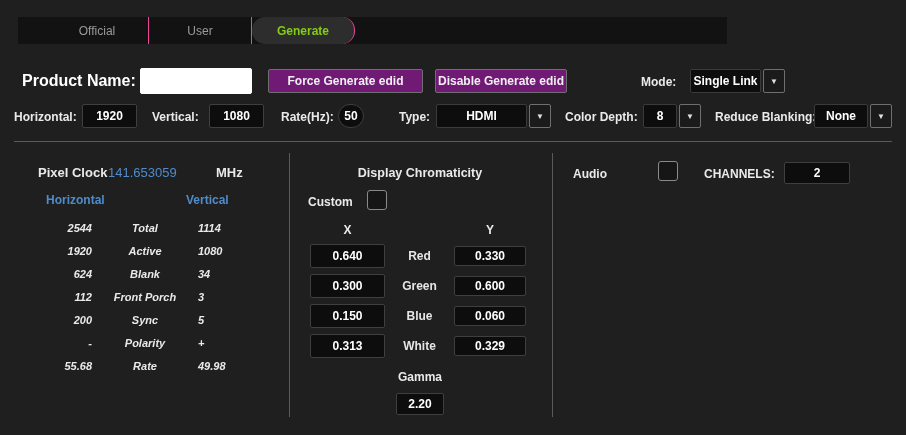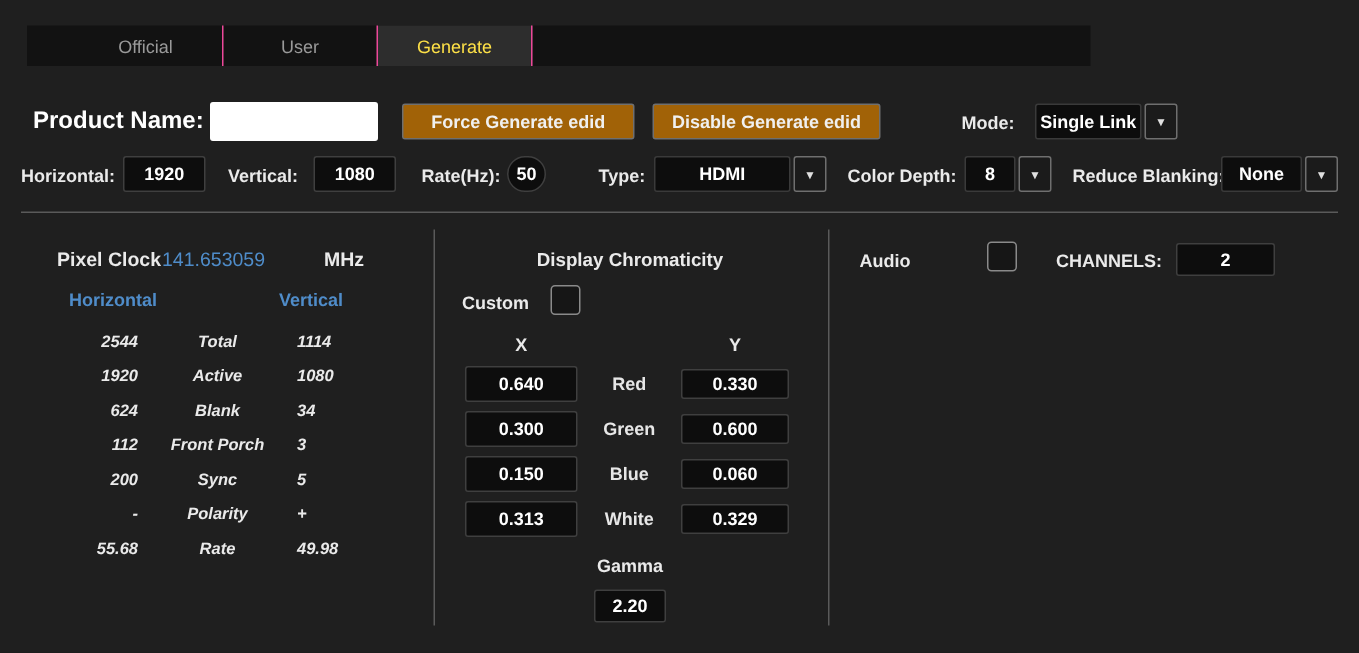--- a/index.html
+++ b/index.html
@@ -27,22 +27,23 @@
   .tab {
     width: 103px;
     display: flex; align-items: center; justify-content: center;
     font-size: 12px;
     color: #9a9a9a;
     border-right: 1px solid #ec4899;
     cursor: default;
   }
   .tab.active {
     background: #2d2d2d;
-    color: #fde047;
-    font-weight: normal;
+    color: #84cc16;
+    font-weight: bold;
+    border-radius: 13px;
   }
 
   
   .lbl-big { font-size: 16px; font-weight: bold; color: #ffffff; }
   .lbl { font-size: 12px; font-weight: bold; color: #eaeaea; }
   .blue { color: #4f8cc9; }
 
   
   .win {
     background: #ffffff;
@@ -59,21 +60,21 @@
     border-radius: 2px;
     color: #ffffff;
     font-size: 12px;
     font-weight: bold;
     text-align: center;
     font-family: "Liberation Sans", sans-serif;
   }
 
   
   .btn {
-    background: #a16207;
+    background: #701a75;
     border: 1px solid #6f6f6f;
     border-radius: 2px;
     color: #f0f0f0;
     font-size: 12px;
     font-weight: bold;
     display: flex; align-items: center; justify-content: center;
     cursor: default;
     font-family: "Liberation Sans", sans-serif;
   }
 
@@ -142,21 +143,21 @@
 
   <div class="tabbar">
     <div class="tab">Official</div>
     <div class="tab">User</div>
     <div class="tab active">Generate</div>
   </div>
 
   <div class="abs lbl-big" style="left:22px; top:72px;">Product Name:</div>
   <input class="abs win" style="left: 140px; top: 68px; width: 112px; height: 26px;" value="">
   <button class="abs btn" style="left:268px; top:69px; width:155px; height:24px;">Force Generate edid</button>
-  <button class="abs btn" style="left:435px; top:69px; width:152px; height:24px;">Disable Generate edid</button>
+  <button class="abs btn" style="left:435px; top:69px; width:132px; height:24px;">Disable Generate edid</button>
   <div class="abs lbl" style="left:641px; top:75px;">Mode:</div>
   <div class="dd" style="left:690px; top:69px; width:95px;">
     <span class="dd-val">Single Link</span>
     <span class="dd-btn">▼</span>
   </div>
 
   <div class="abs lbl" style="left:14px; top:110px;">Horizontal:</div>
   <input class="abs din" style="left: 82px; top: 104px; width: 55px; height: 24px;" value="1920">
   <div class="abs lbl" style="left:152px; top:110px;">Vertical:</div>
   <input class="abs din" style="left: 209px; top: 104px; width: 55px; height: 24px;" value="1080">

